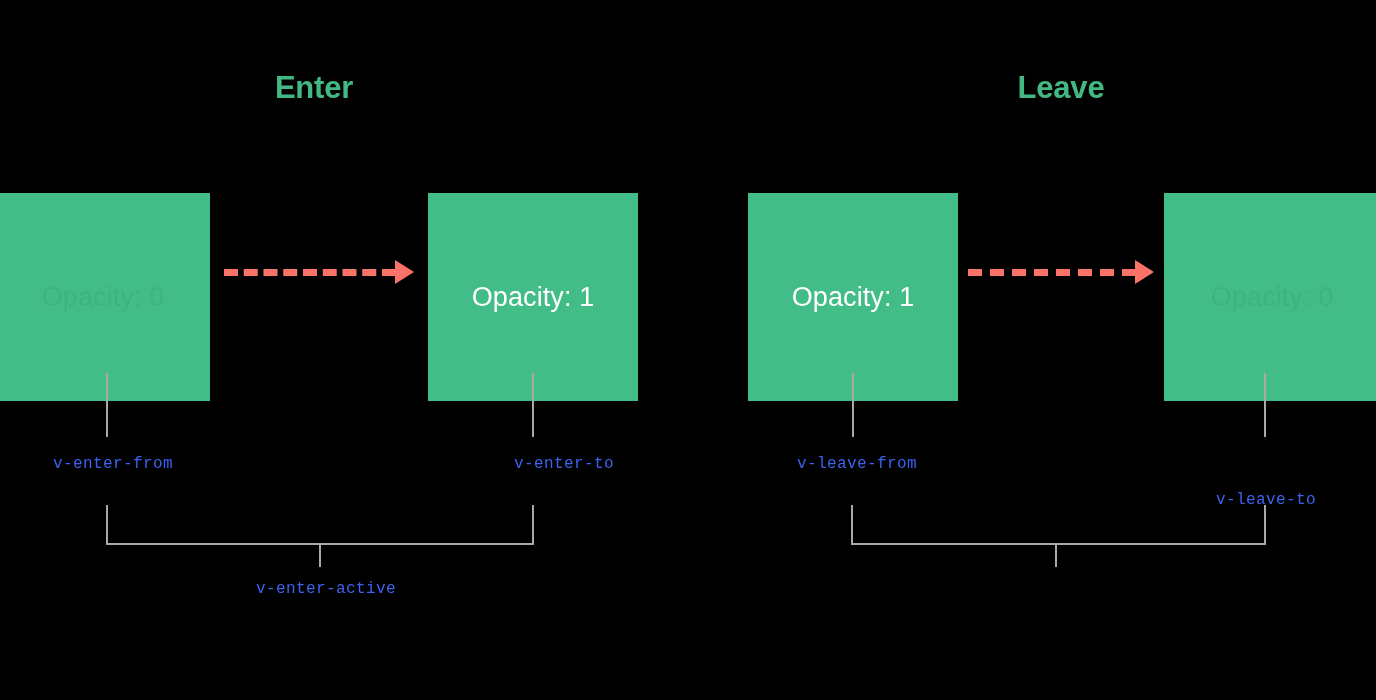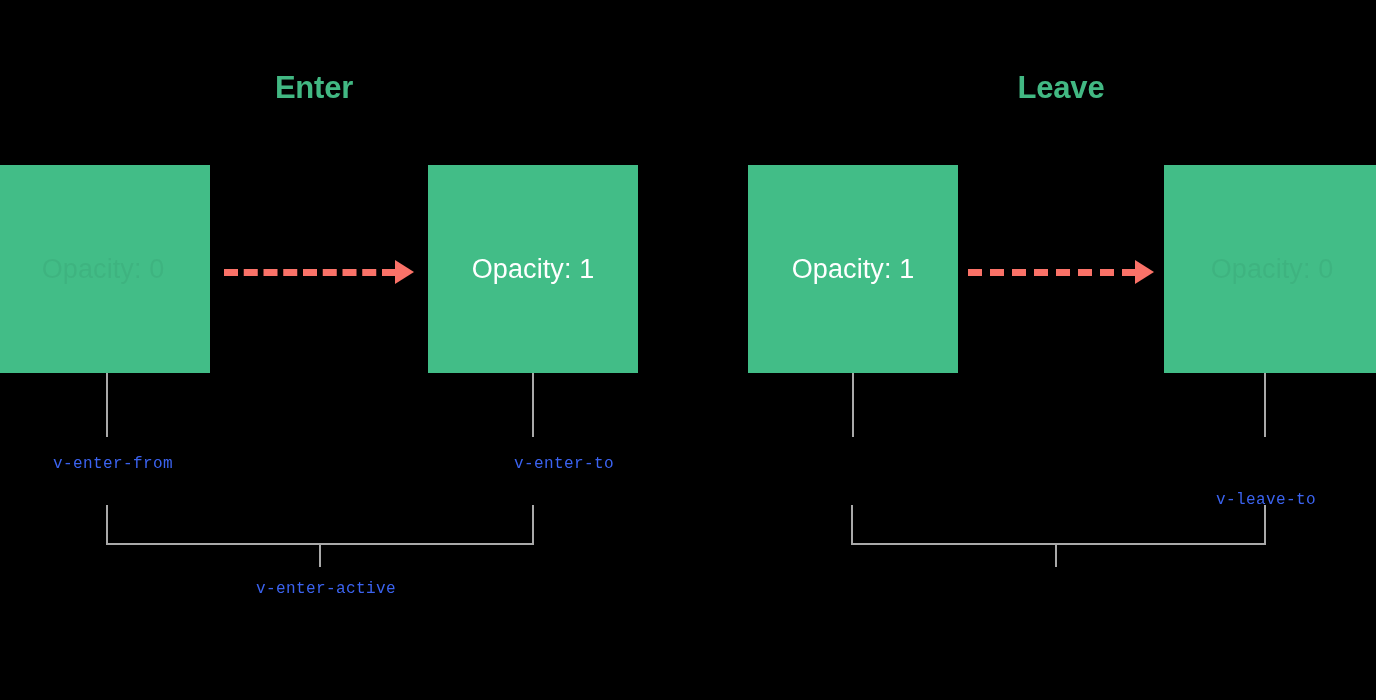--- a/index.html
+++ b/index.html
@@ -28,20 +28,21 @@
     transform: translateX(-50%);
   }
 
   
   .state-box {
     position: absolute;
     background: #42bd87;
     display: flex;
     align-items: center;
     justify-content: center;
+    margin-top: 28px;
   }
   .state-box .box-label {
     font-family: "Liberation Sans", sans-serif;
     font-size: 27px;
     color: #ffffff;
     white-space: nowrap;
     letter-spacing: 0.1px;
   }
   .state-box.faded .box-label {
     color: rgba(0, 0, 0, 0.05);
@@ -137,18 +138,19 @@
     <div class="arrow-head"></div>
   </div>
 
   <div class="state-box faded" style="left:1164px; top:165px; width:216px; height:208px;">
     <span class="box-label">Opacity: 0</span>
   </div>
 
   <div class="tick" style="left:852px; top:373px; height:64px;"></div>
   <div class="tick" style="left:1264px; top:373px; height:64px;"></div>
 
+  <div class="class-label center" style="left:857px; top:455px;">v-leave-from</div>
   <div class="class-label center" style="left:1266px; top:455px;margin-top:36px;">v-leave-to</div>
 
   <div class="bracket" style="left:851px; top:505px; width:415px; height:40px;"></div>
   <div class="tick" style="left:1055px; top:545px; height:22px;"></div>
 
 </div>
 
 </body></html>

